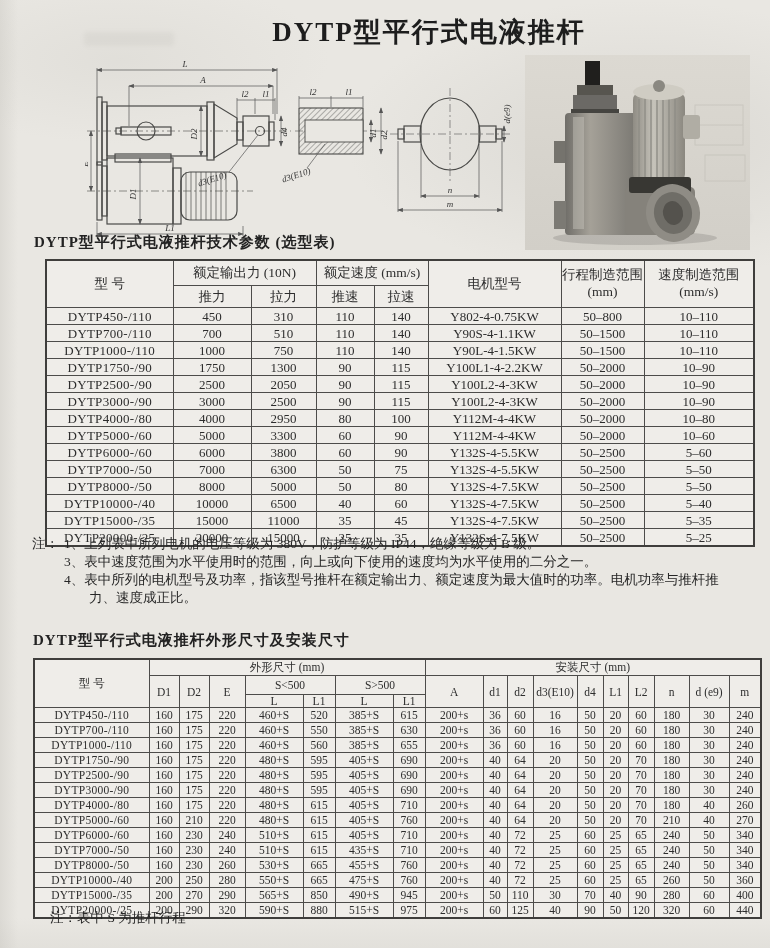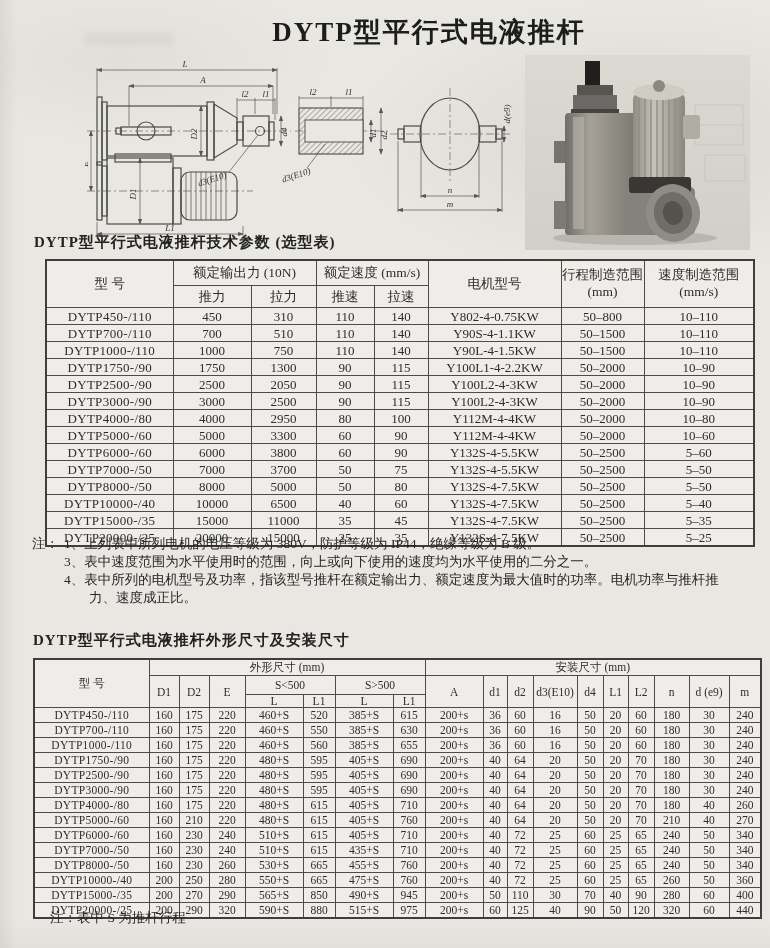--- a/index.html
+++ b/index.html
@@ -382,21 +382,21 @@
         <td>3800</td>
         <td>60</td>
         <td>90</td>
         <td>Y132S-4-5.5KW</td>
         <td>50–2500</td>
         <td>5–60</td>
       </tr>
       <tr>
         <td class="c-model">DYTP7000-/50</td>
         <td>7000</td>
-        <td>3700</td>
+        <td>6300</td>
         <td>50</td>
         <td>75</td>
         <td>Y132S-4-5.5KW</td>
         <td>50–2500</td>
         <td>5–50</td>
       </tr>
       <tr>
         <td class="c-model">DYTP8000-/50</td>
         <td>8000</td>
         <td>5000</td>

